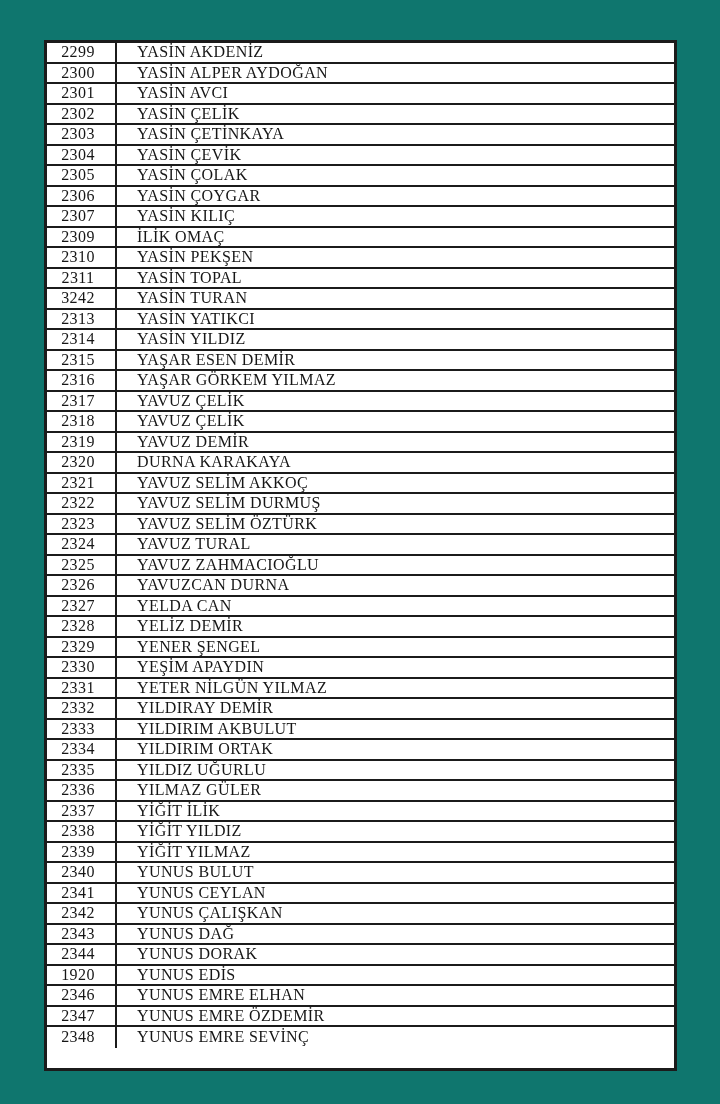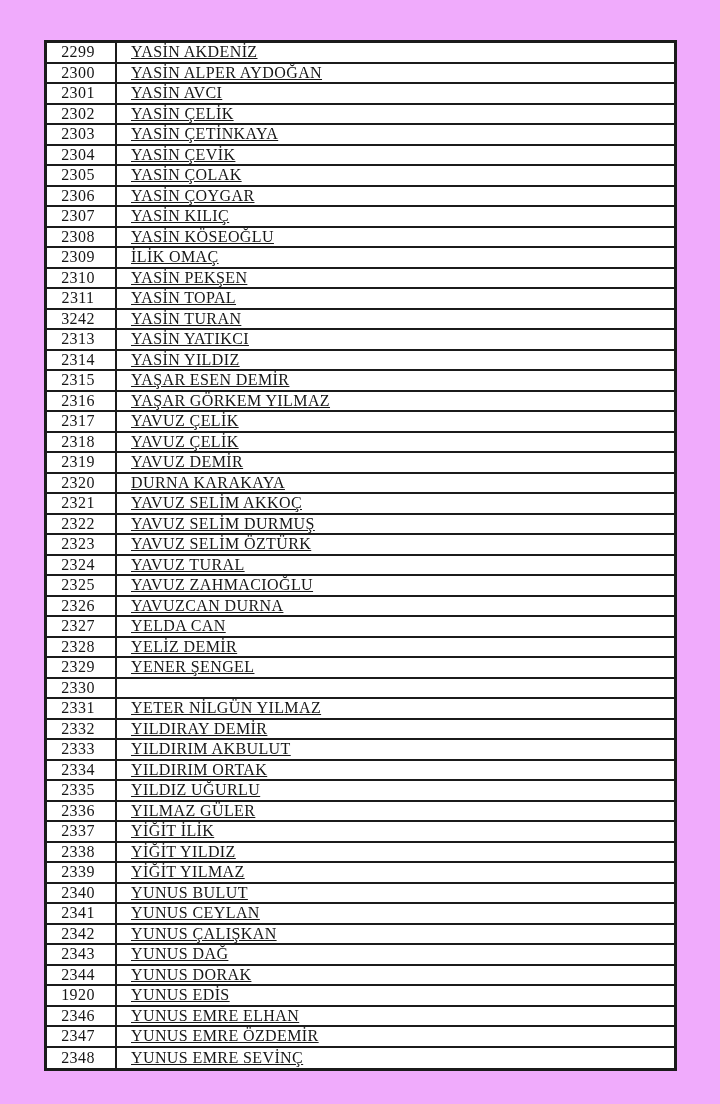--- a/index.html
+++ b/index.html
@@ -4,21 +4,21 @@
 <style>
   html, body {
     margin: 0;
     padding: 0;
     background: #ffffff;
   }
   .page {
     position: relative;
     width: 720px;
     height: 1104px;
-    background: #f0abfc;
+    background: #0f766e;
     overflow: hidden;
     font-family: "Liberation Serif", serif;
     color: #111111;
   }
   .roster-table {
     position: absolute;
     left: 44px;
     top: 40px;
     width: 633px;
     height: 1031px;
@@ -51,22 +51,21 @@
   .cell.num {
     width: 70px;
     flex: 0 0 70px;
     justify-content: center;
     border-right: 2px solid #1c1c1c;
     padding-right: 6px;
   }
   .cell.name {
     flex: 1 1 auto;
     justify-content: flex-start;
-    padding-left: 14px;
-    text-decoration: underline;
+    padding-left: 20px;
   }
   
   .roster-table, .row, .cell.num {
     border-color: #1b1b1b;
   }
 </style>
 </head>
 <body>
 
 <div class="page">
@@ -101,24 +100,20 @@
       </div>
       <div class="row">
         <div class="cell num">2306</div>
         <div class="cell name">YASİN ÇOYGAR</div>
       </div>
       <div class="row">
         <div class="cell num">2307</div>
         <div class="cell name">YASİN KILIÇ</div>
       </div>
       <div class="row">
-        <div class="cell num">2308</div>
-        <div class="cell name">YASİN KÖSEOĞLU</div>
-      </div>
-      <div class="row">
         <div class="cell num">2309</div>
         <div class="cell name">İLİK OMAÇ</div>
       </div>
       <div class="row">
         <div class="cell num">2310</div>
         <div class="cell name">YASİN PEKŞEN</div>
       </div>
       <div class="row">
         <div class="cell num">2311</div>
         <div class="cell name">YASİN TOPAL</div>
@@ -190,20 +185,21 @@
       <div class="row">
         <div class="cell num">2328</div>
         <div class="cell name">YELİZ DEMİR</div>
       </div>
       <div class="row">
         <div class="cell num">2329</div>
         <div class="cell name">YENER ŞENGEL</div>
       </div>
       <div class="row">
         <div class="cell num">2330</div>
+        <div class="cell name">YEŞİM APAYDIN</div>
       </div>
       <div class="row">
         <div class="cell num">2331</div>
         <div class="cell name">YETER NİLGÜN YILMAZ</div>
       </div>
       <div class="row">
         <div class="cell num">2332</div>
         <div class="cell name">YILDIRAY DEMİR</div>
       </div>
       <div class="row">

